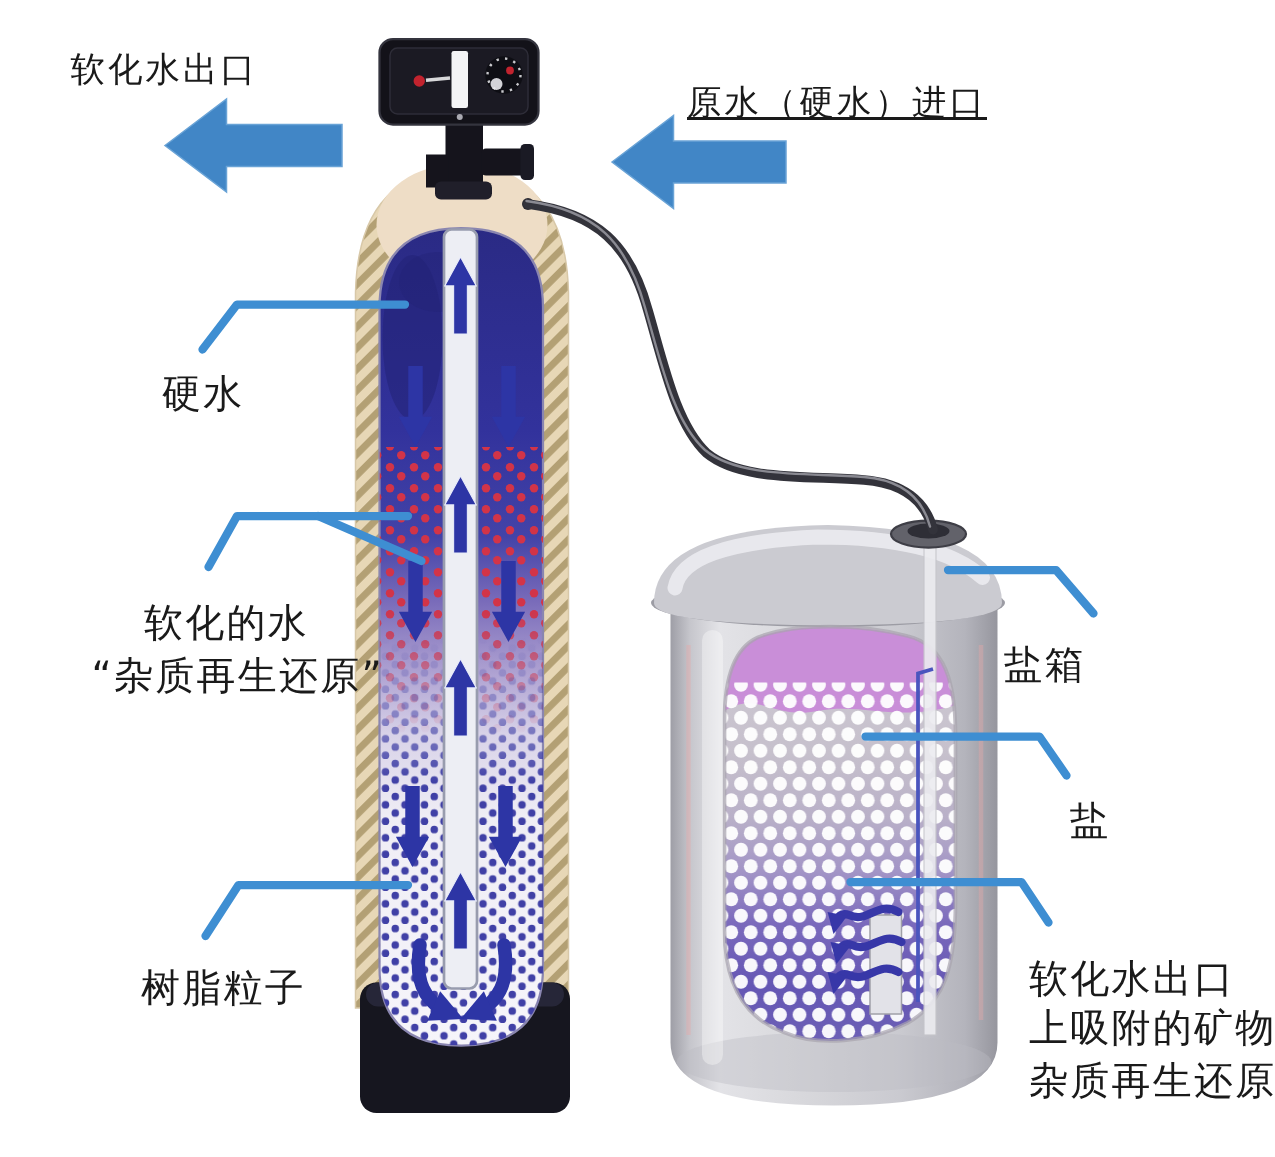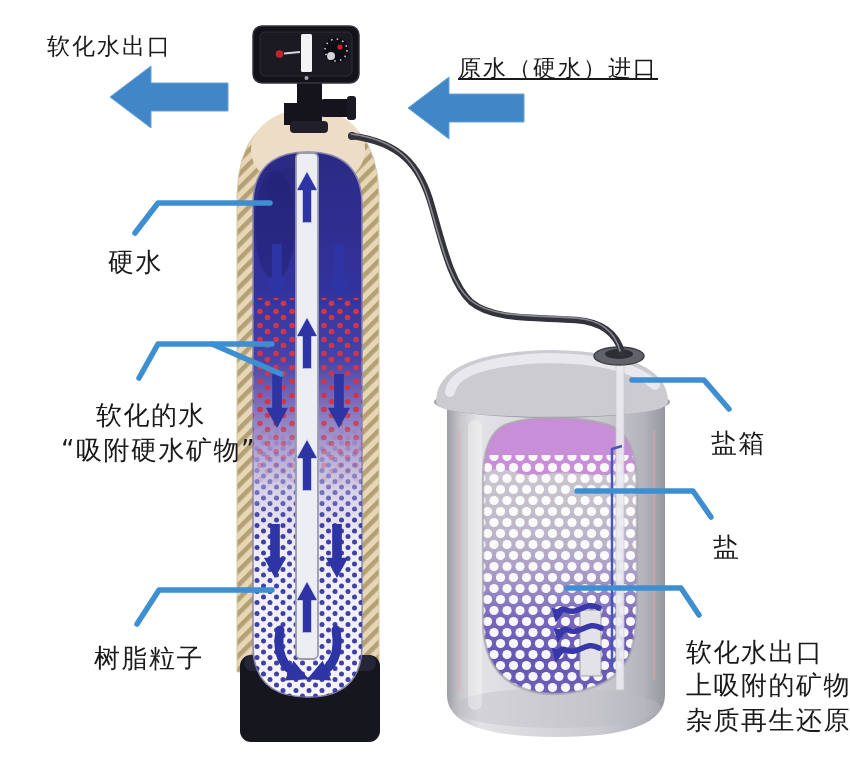--- a/index.html
+++ b/index.html
@@ -215,21 +215,21 @@
     <path d="M632,380 L704,380 L729,409"></path>
     <path d="M577,491 L693,491 L711,517"></path>
     <path d="M567,588 L681,588 L699,615"></path>
   </g>
 </svg>
 
 <div class="lbl lbl-big" style="left:47px;top:31px;">软化水出口</div>
 <div class="lbl lbl-big" style="left:458px;top:53px;text-decoration:underline;">原水（硬水）进口</div>
 <div class="lbl" style="left:108px;top:245px;">硬水</div>
 <div class="lbl" style="left:96px;top:398px;">软化的水</div>
-<div class="lbl" style="left:61px;top:433px;">“吸附硬水矿物”</div>
+<div class="lbl" style="left:61px;top:433px;">“杂质再生还原”</div>
 <div class="lbl" style="left:94px;top:641px;">树脂粒子</div>
-<div class="lbl" style="left:711px;top:426px;">盐箱</div>
+<div class="lbl" style="left:669px;top:426px;">盐箱</div>
 <div class="lbl" style="left:713px;top:530px;">盐</div>
 <div class="lbl" style="left:686px;top:635px;">软化水出口</div>
 <div class="lbl" style="left:686px;top:703px;">杂质再生还原</div>
 <div class="lbl" style="left:686px;top:668px;">上吸附的矿物</div>
 
 </div>
 
 </body></html>

